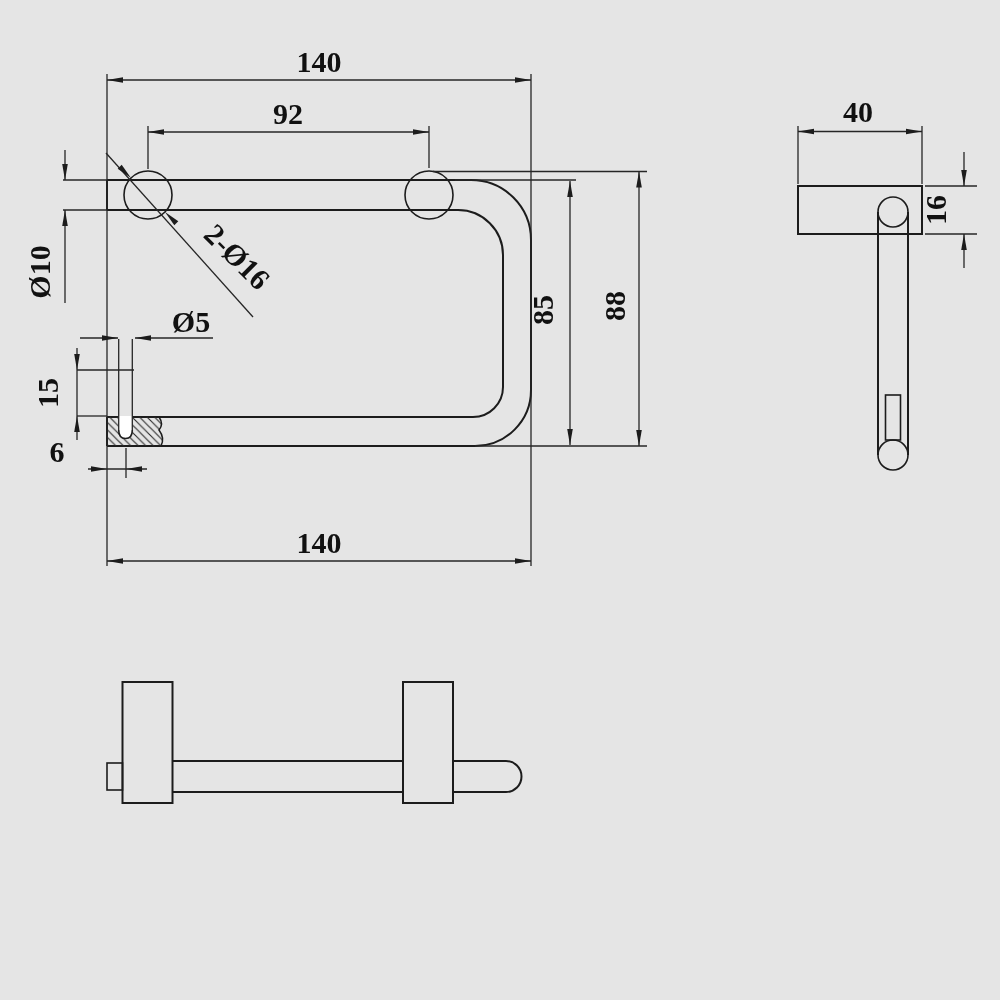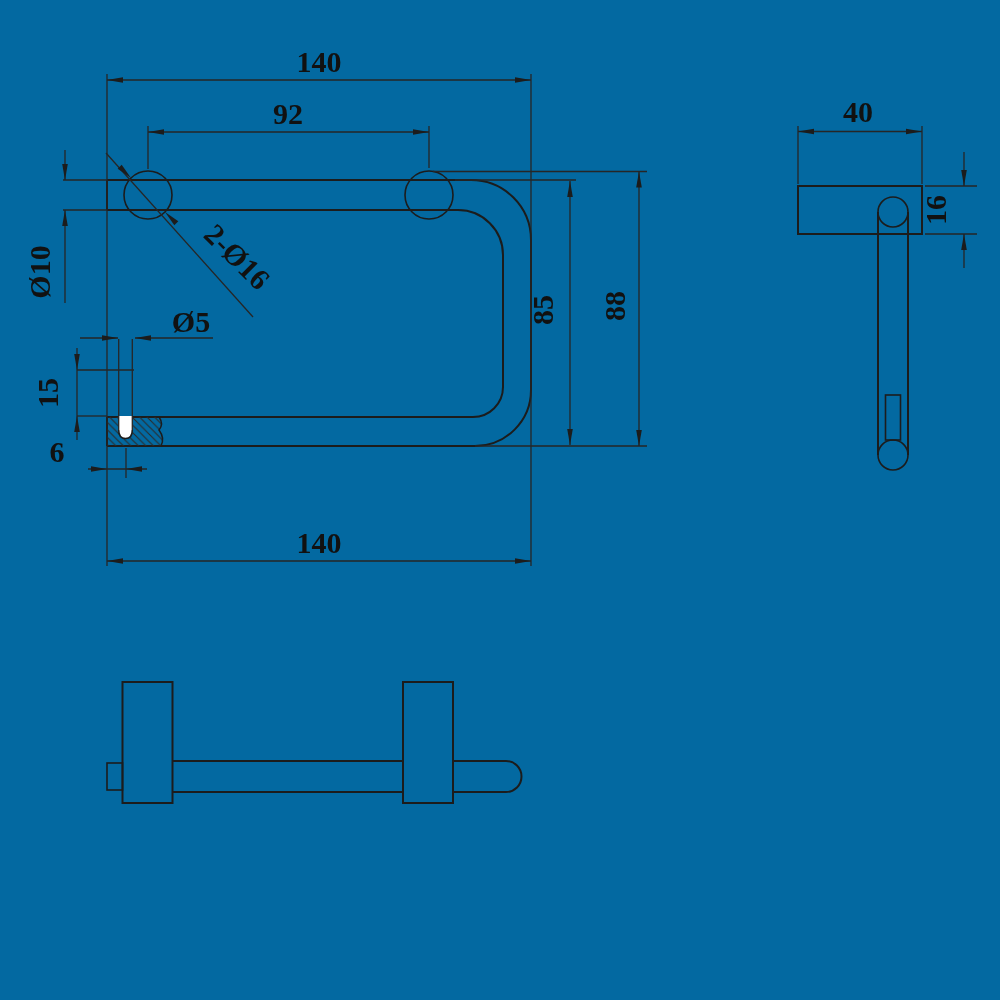--- a/index.html
+++ b/index.html
@@ -1,16 +1,16 @@
 <!DOCTYPE html>
 <html><head>
 <meta charset="utf-8">
 <style>
   html,body{margin:0;padding:0;background:#ffffff;}
-  .page{width:1000px;height:1000px;background:#0369a1;position:relative;overflow:hidden;}
+  .page{width:1000px;height:1000px;background:#e5e5e5;position:relative;overflow:hidden;}
   svg{display:block;}
   .obj{stroke:#1c1c1c;stroke-width:2;fill:none;stroke-linecap:butt;}
   .obj-thin{stroke:#1c1c1c;stroke-width:1.6;fill:none;}
   .dim{stroke:#262626;stroke-width:1.3;fill:none;}
   .arr{fill:#1c1c1c;stroke:none;}
   .hatchedge{stroke:#1c1c1c;stroke-width:1.5;fill:none;}
   text.dimtxt{font-family:"Liberation Serif",serif;font-weight:bold;font-size:30px;fill:#111;
               text-anchor:middle;}
   .mask{fill:#ffffff;stroke:none;}
 </style>

